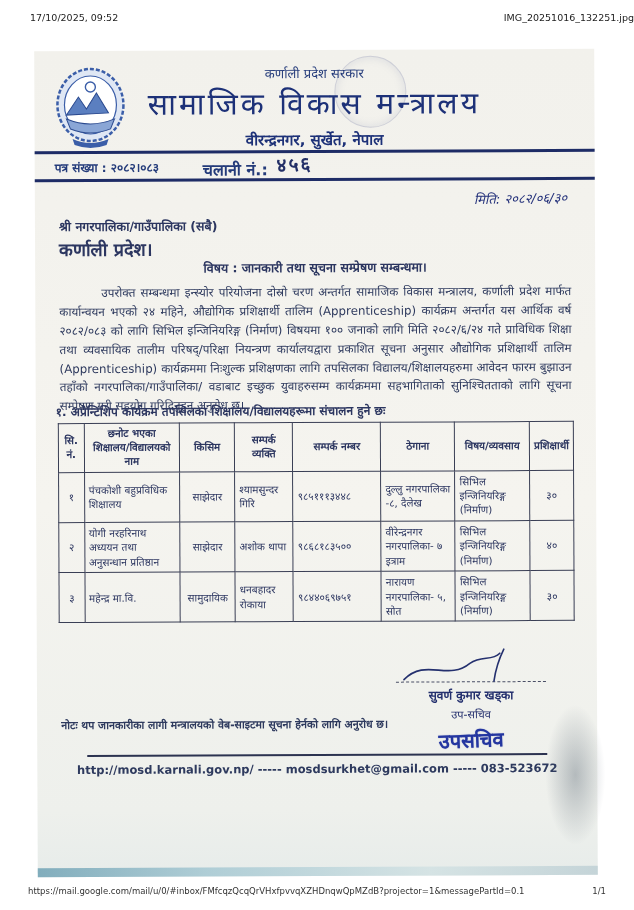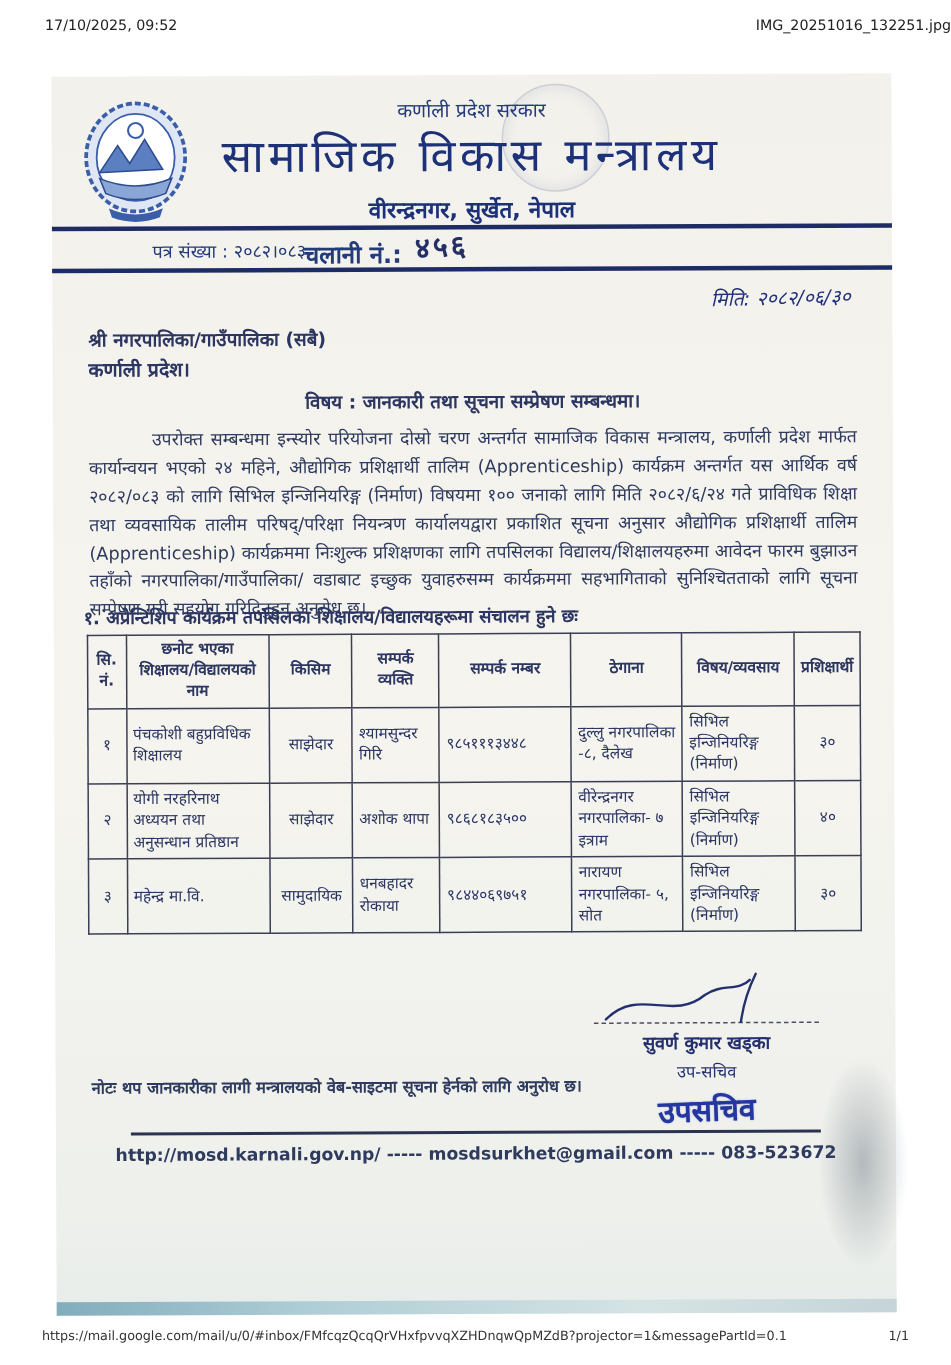--- a/index.html
+++ b/index.html
@@ -29,29 +29,29 @@
   .sub-address { position:absolute; top:79px; left:0; width:100%; text-align:center;
     font-size:15px; font-weight:bold; color:#1d3178; }
   .emblem { position:absolute; left:16px; top:12px; width:80px; height:90px; }
   .ghost-stamp { position:absolute; left:300px; top:6px; width:72px; height:72px;
     border:1.5px solid rgba(110,120,160,.28); border-radius:50%;
     box-shadow:inset 0 0 10px rgba(110,120,160,.18); }
 
   .rule1 { position:absolute; top:100px; left:0; width:100%; height:3px; background:#1e2c66; }
   .rule2 { position:absolute; top:128px; left:0; width:100%; height:2.5px; background:#1e2c66; }
   .letterno-row { position:absolute; top:105px; left:0; width:100%; height:22px; }
-  .letter-no { position:absolute; left:20px; top:3px; font-size:12px; font-weight:normal; color:#243b7a;margin-left:47px; }
+  .letter-no { position:absolute; left:20px; top:3px; font-size:12px; font-weight:bold; color:#243b7a; }
   .chalani-label { position:absolute; left:168px; top:3px; font-size:16px; font-weight:bold; color:#243b7a; }
   .chalani-no { position:absolute; left:242px; top:-4px; font-size:19px; font-weight:bold;
     color:#232f66; transform:rotate(-3deg); letter-spacing:2px; }
 
   .letter-date { position:absolute; top:140px; right:28px; font-size:13px; color:#23307a;
     font-style:italic; transform:rotate(-1deg); }
   .to-line1 { position:absolute; top:167px; left:24px; font-size:12.5px; font-weight:bold; }
-  .to-line2 { position:absolute; top:186px; left:24px; font-size:13px; font-weight:bold; }
+  .to-line2 { position:absolute; top:186px; left:24px; font-size:18px; font-weight:bold; }
   .subject { position:absolute; top:209px; left:0; width:100%; text-align:center;
     font-size:12.5px; font-weight:bold; }
 
   .body-par { position:absolute; top:233px; left:24px; width:512px; font-size:11.8px;
     line-height:1.6; text-align:justify; text-indent:42px; color:#2e3a5e; }
   .list-heading { position:absolute; top:352px; left:20px; font-size:12px; font-weight:bold; }
 
   table.sch { position:absolute; top:372px; left:22px; width:516px; border-collapse:collapse;
     font-size:10.3px; color:#2c3660; }
   table.sch th, table.sch td { border:1px solid #3a3f55; padding:3px 4px; vertical-align:middle; }

